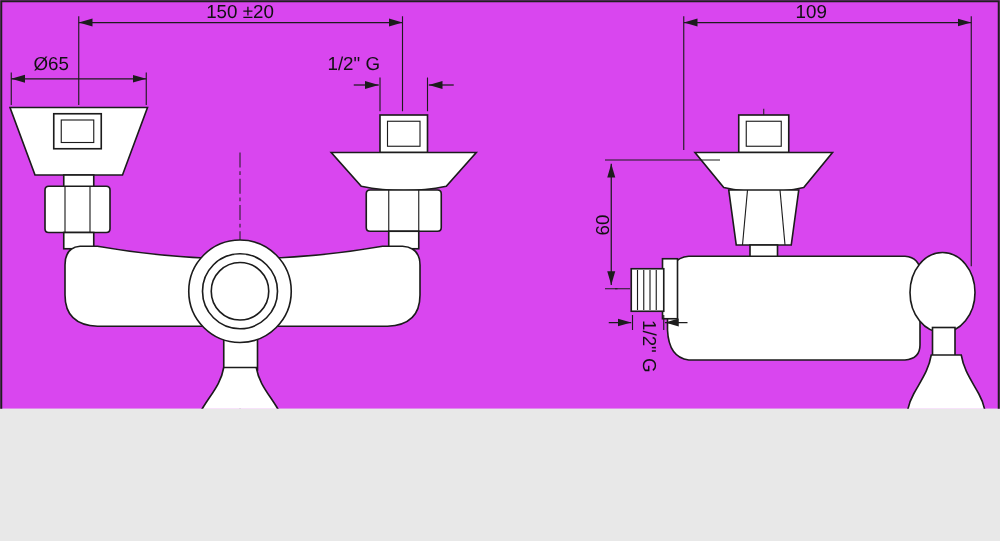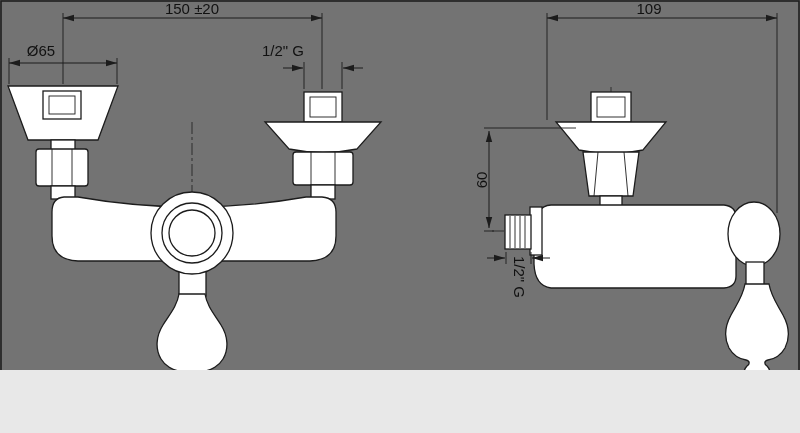--- a/index.html
+++ b/index.html
@@ -1,17 +1,17 @@
 <!DOCTYPE html>
 <html><head>
 <meta charset="utf-8">
 <style>
   html,body{margin:0;padding:0;background:#e8e8e8;}
   .canvas{
-    width:800px;height:370px;background:#737373;position:relative;margin:0 auto;
+    width:800px;height:327px;background:#d946ef;position:relative;margin:0 auto;
     font-family:"Liberation Sans", sans-serif;
   }
   svg{display:block;}
   .s   {fill:#ffffff;stroke:#1c1c1c;stroke-width:1.3;}
   .thin{fill:none;stroke:#1c1c1c;stroke-width:0.9;}
   .dim {fill:none;stroke:#1c1c1c;stroke-width:1;}
   .ext {fill:none;stroke:#1c1c1c;stroke-width:0.9;}
   .cl  {fill:none;stroke:#1c1c1c;stroke-width:0.8;stroke-dasharray:12 3 3 3;}
   .dimtext{font:15px "Liberation Sans", sans-serif;fill:#111;}
   .frame{fill:none;stroke:#1f1f1f;stroke-width:1.6;}

